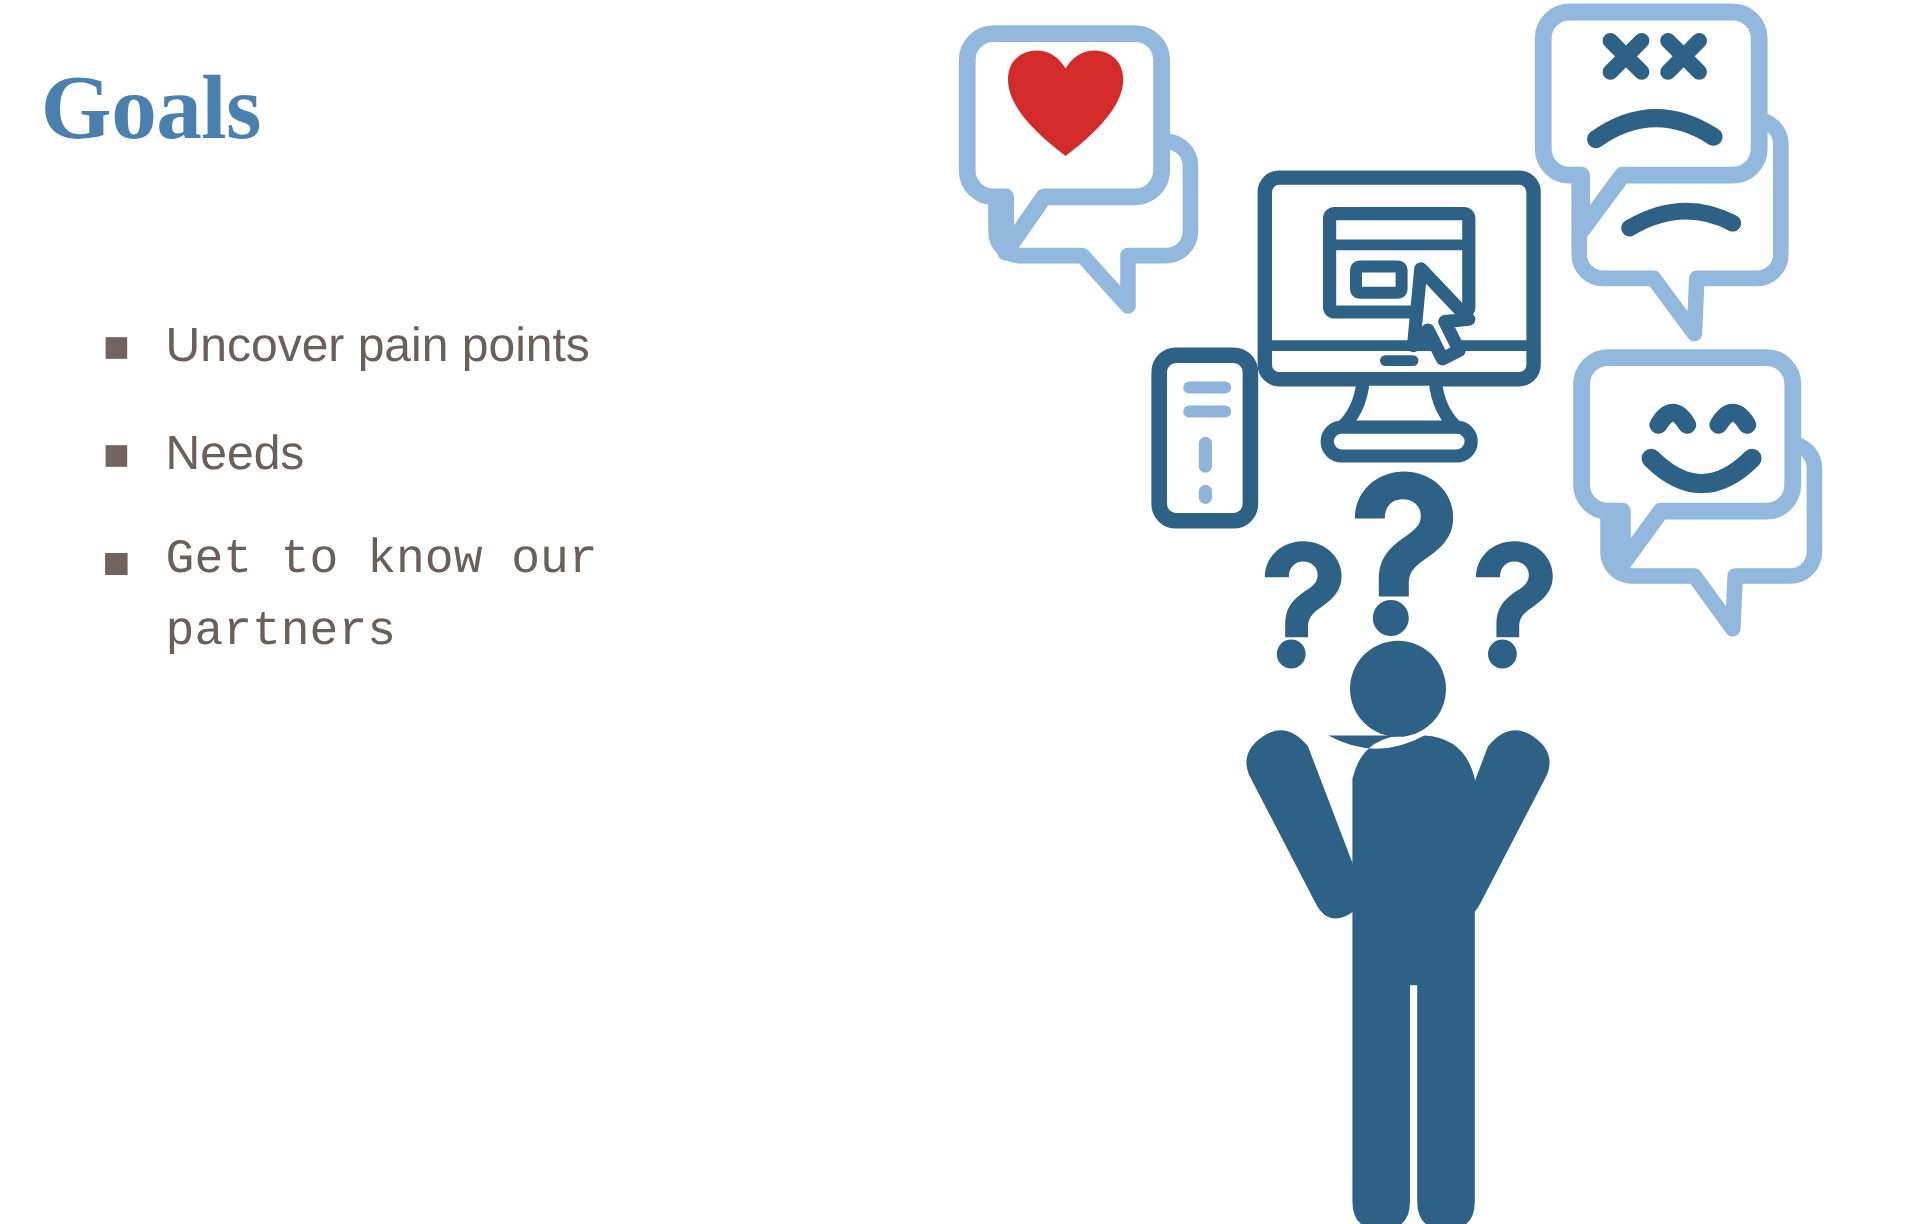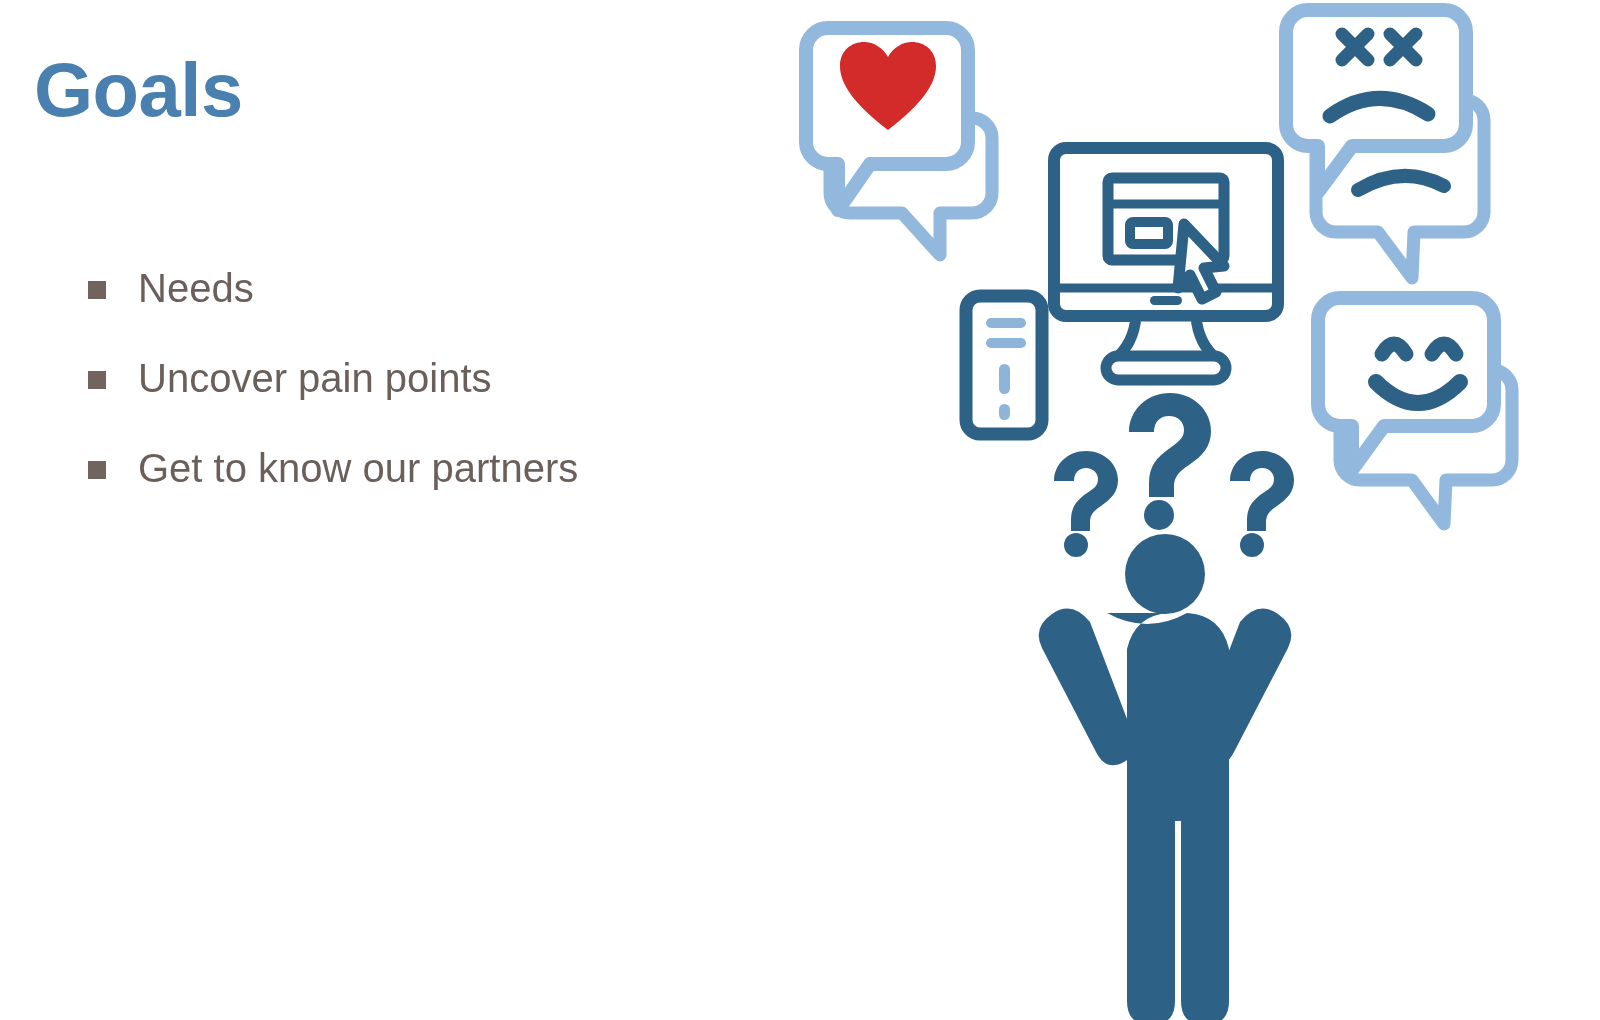--- a/index.html
+++ b/index.html
@@ -33,20 +33,21 @@
   .slide-title {
     position: absolute;
     left: 34px;
     top: 52px;
     font-size: 76px;
     font-weight: bold;
     color: #4a80b0;
     letter-spacing: -0.5px;
     line-height: 1;
     white-space: nowrap;
+    font-family: Liberation Serif, serif;
   }
 
   .bullet-list {
     position: absolute;
     left: 62px;
     top: 258px;
     width: 680px;
     list-style: none;
     margin: 0;
     padding: 0;
@@ -71,20 +72,21 @@
     background: #71635d;
   }
 
   .bullet-text {
     display: block;
     max-width: 390px;
   }
 
   .bullet-item.wide .bullet-text {
     max-width: 560px;
+    font-family: Liberation Mono, monospace;
   }
 
   
   .graphic {
     position: absolute;
     left: 780px;
     top: 0;
     width: 820px;
     height: 1020px;
   }
@@ -100,26 +102,26 @@
 <div class="slide">
 
   <div class="text-col">
 
     <div class="slide-title">Goals</div>
 
     <ul class="bullet-list">
 
       <li class="bullet-item">
         <span class="bullet-marker"></span>
+        <span class="bullet-text">Uncover pain points</span>
+      </li>
+
+      <li class="bullet-item">
+        <span class="bullet-marker"></span>
         <span class="bullet-text">Needs</span>
-      </li>
-
-      <li class="bullet-item">
-        <span class="bullet-marker"></span>
-        <span class="bullet-text">Uncover pain points</span>
       </li>
 
       <li class="bullet-item">
         <span class="bullet-marker"></span>
       </li>
 
       <li class="bullet-item">
         <span class="bullet-marker"></span>
       </li>
 

